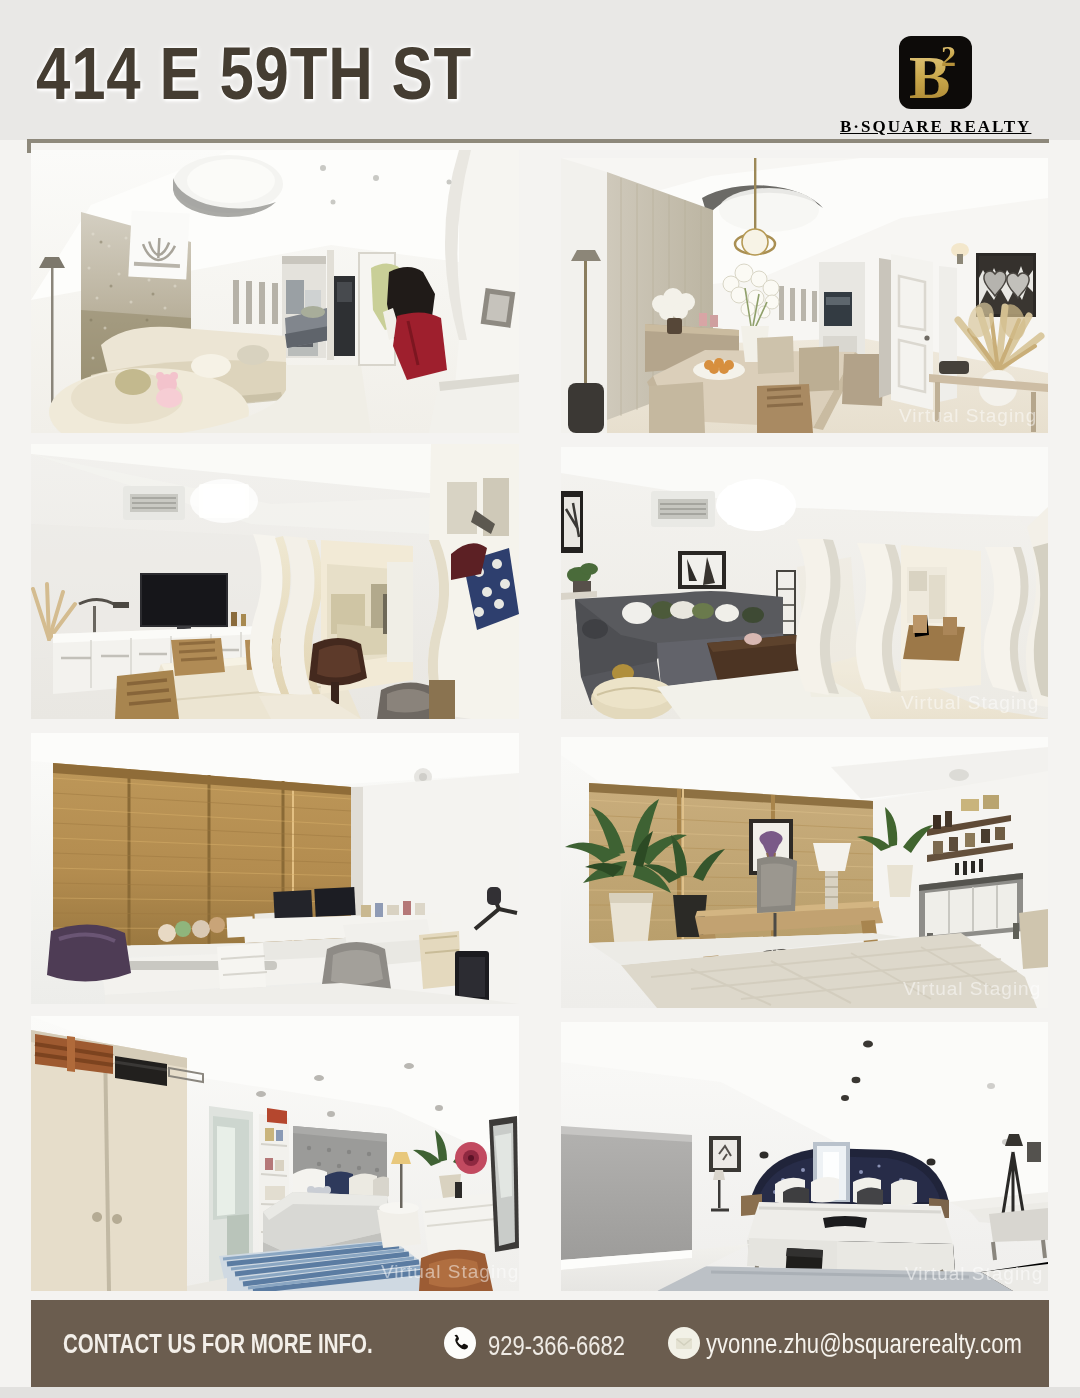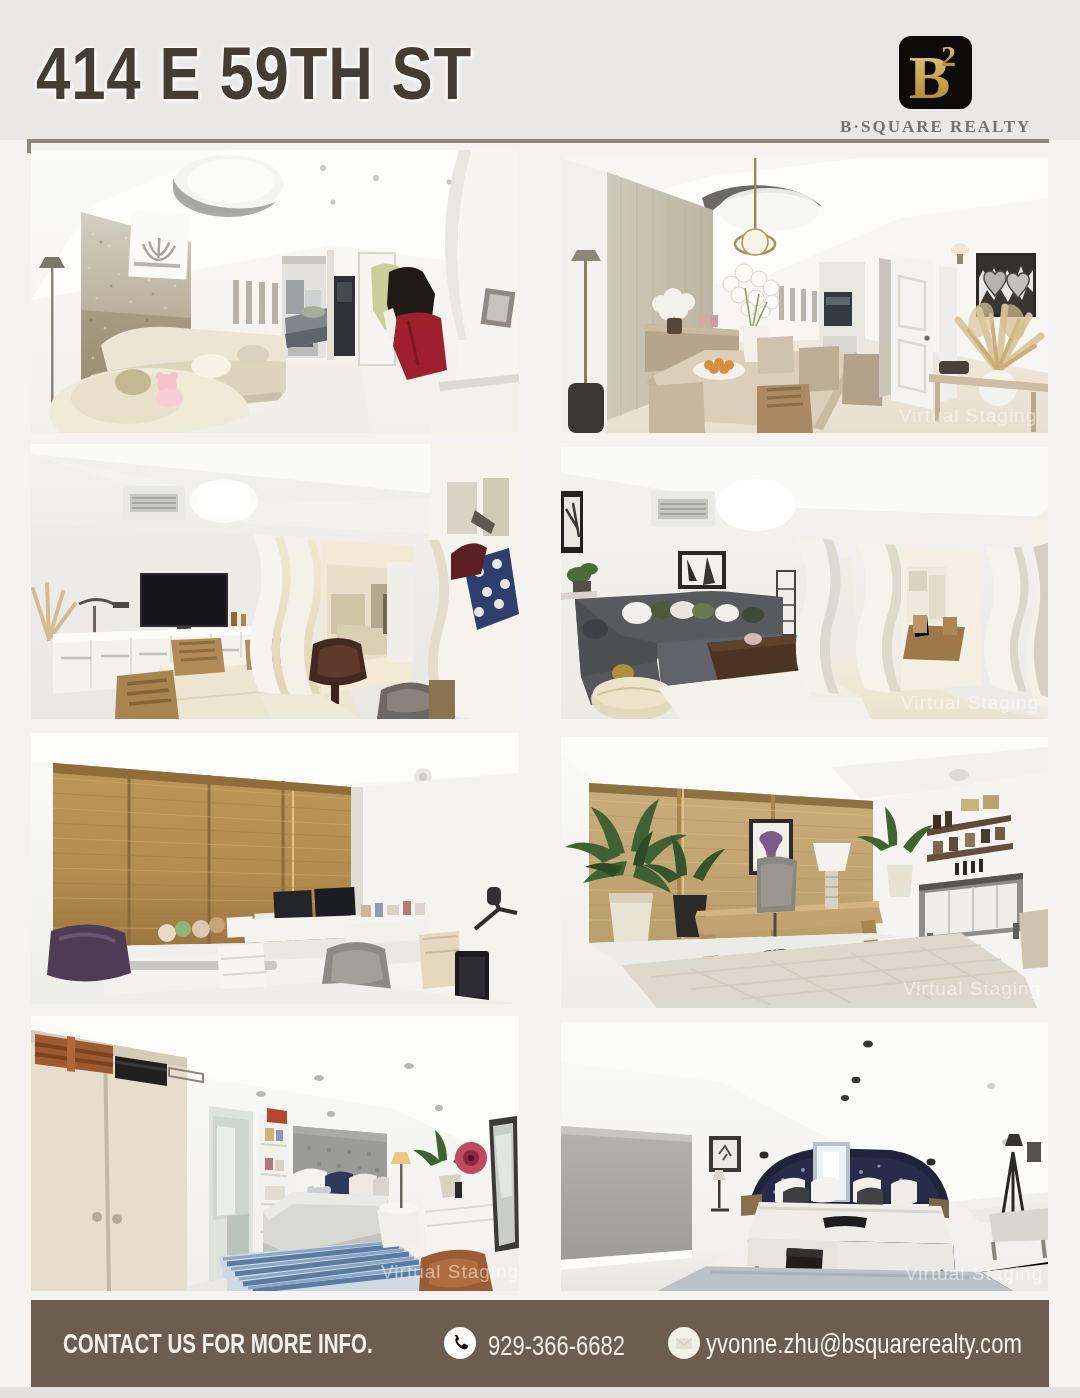--- a/index.html
+++ b/index.html
@@ -29,21 +29,21 @@
           <stop offset="0" stop-color="#e8cf8a"></stop>
           <stop offset="0.5" stop-color="#c9a84c"></stop>
           <stop offset="1" stop-color="#a57f2c"></stop>
         </linearGradient>
       </defs>
 <text x="10" y="62" font-family="Liberation Serif,serif" font-size="62" font-weight="bold" fill="url(#gold)">B</text>
 <text x="42" y="30" font-family="Liberation Serif,serif" font-size="30" font-weight="bold" fill="url(#gold)">2</text>
 </svg>
 </div>
 
-<div class="abs" style="left:840px;top:117px;width:200px;color:#737373;font-family:'Liberation Serif',serif;font-size:17px;font-weight:bold;letter-spacing:2px;white-space:nowrap;">B·SQUARE REALTY</div>
+<div class="abs" style="left:840px;top:117px;width:200px;color:#000000;font-family:'Liberation Serif',serif;font-size:17px;font-weight:bold;letter-spacing:2px;white-space:nowrap;text-decoration:underline;">B·SQUARE REALTY</div>
 
 <div class="abs" style="left:27px;top:139px;width:1022px;height:4px;background:#8d887b;"></div>
 <div class="abs" style="left:27px;top:139px;width:4px;height:14px;background:#8d887b;"></div>
 
 <div class="photo" style="left:31px;top:150px;width:488px;height:283px;">
 <svg width="488" height="283" viewBox="0 0 488 283">
 <defs>
 <linearGradient id="g1c" x1="0" y1="0" x2="0" y2="1">
 <stop offset="0" stop-color="#fbfbf9"></stop>
           <stop offset="1" stop-color="#f1efe9"></stop>

